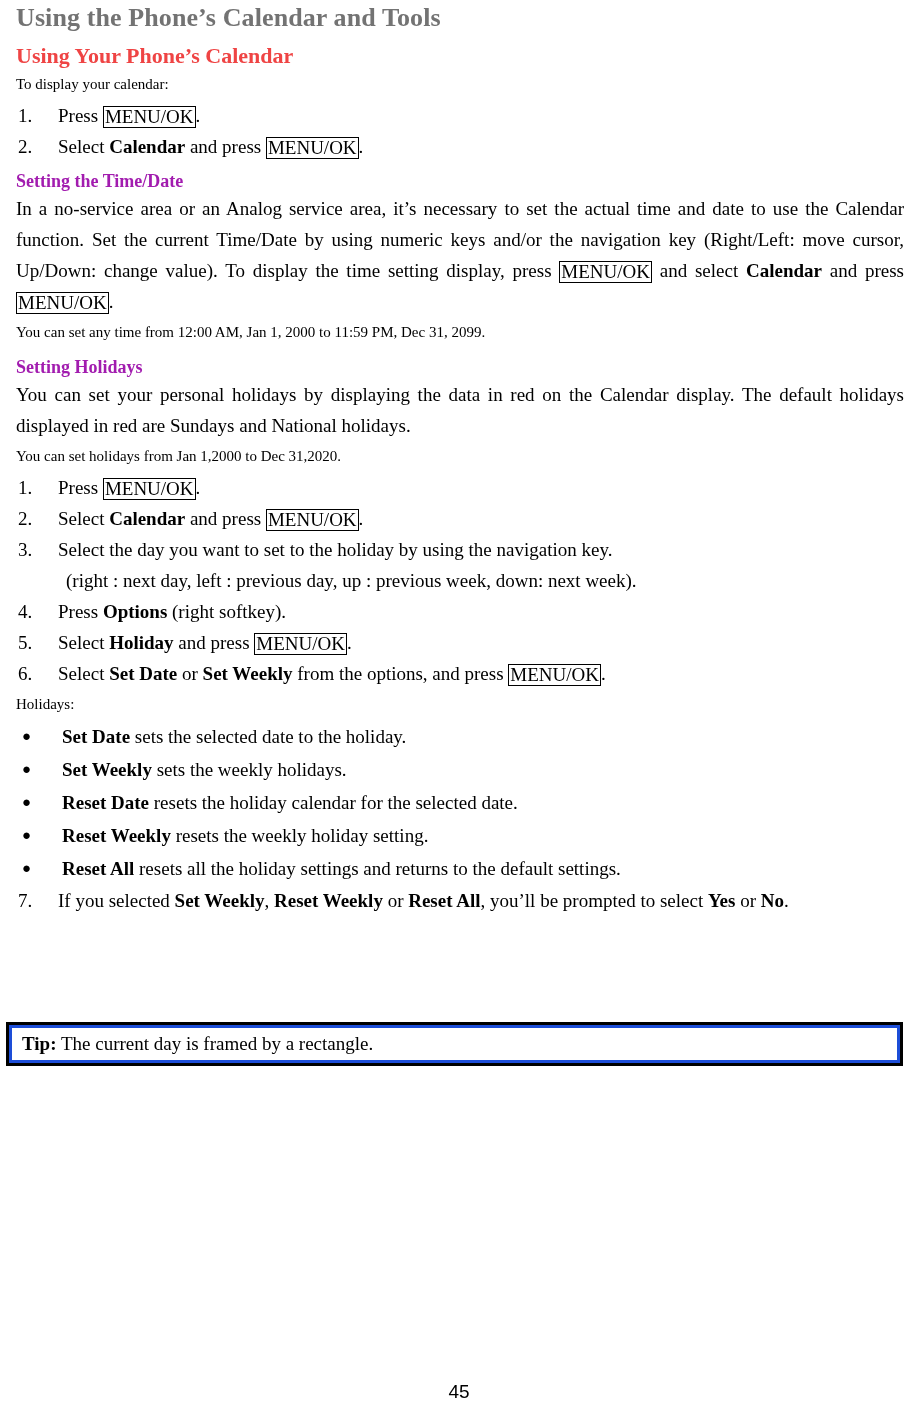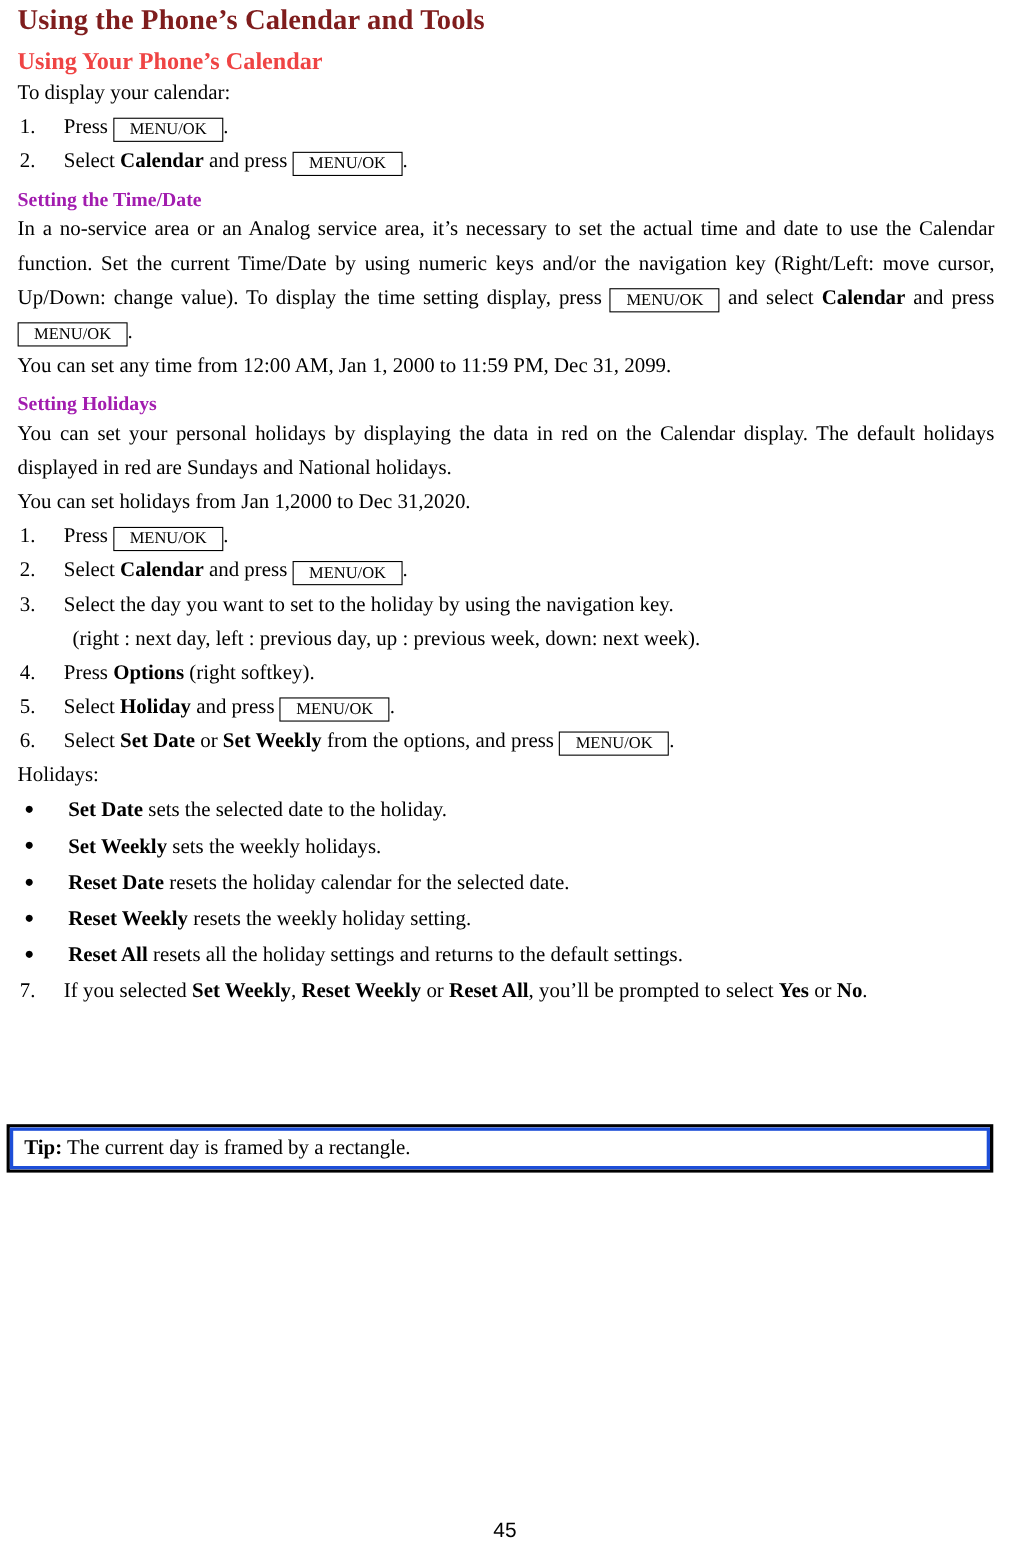--- a/index.html
+++ b/index.html
@@ -27,21 +27,21 @@
 
   .content {
     position: absolute;
     left: 16px;
     top: 0;
     width: 888px;
   }
 
   
   h1.doc-title {
-    color: #7f1d1d;
+    color: #737373;
     font-size: 26px;
     font-weight: bold;
     line-height: 30px;
     margin: 0;
     padding: 3px 0 0 0;
     letter-spacing: 0.1px;
   }
   h2.sec-title {
     color: #ef4444;
     font-size: 22px;
@@ -54,44 +54,44 @@
     color: #a21caf;
     font-size: 18px;
     font-weight: bold;
     line-height: 22px;
     margin: 0;
     padding: 8px 0 1px 0;
   }
 
   
   p.body-line {
-    font-size: 19px;
+    font-size: 15px;
     line-height: 31px;
     margin: 0;
     padding: 0;
     text-align: left;
   }
   p.body-para {
     font-size: 19px;
     line-height: 31px;
     margin: 0;
     padding: 0;
     text-align: justify;
     text-justify: inter-word;
   }
 
   b, strong { font-weight: bold; }
 
   
   .key {
     display: inline-block;
     border: 1px solid #000000;
-    padding: 0 14px;
+    padding: 0 1px;
     line-height: 20px;
-    font-size: 15px;
+    font-size: 19px;
     white-space: nowrap;
     vertical-align: baseline;
     position: relative;
     top: 1px;
   }
 
   
   ol.steps {
     list-style: none;
     margin: 0;

